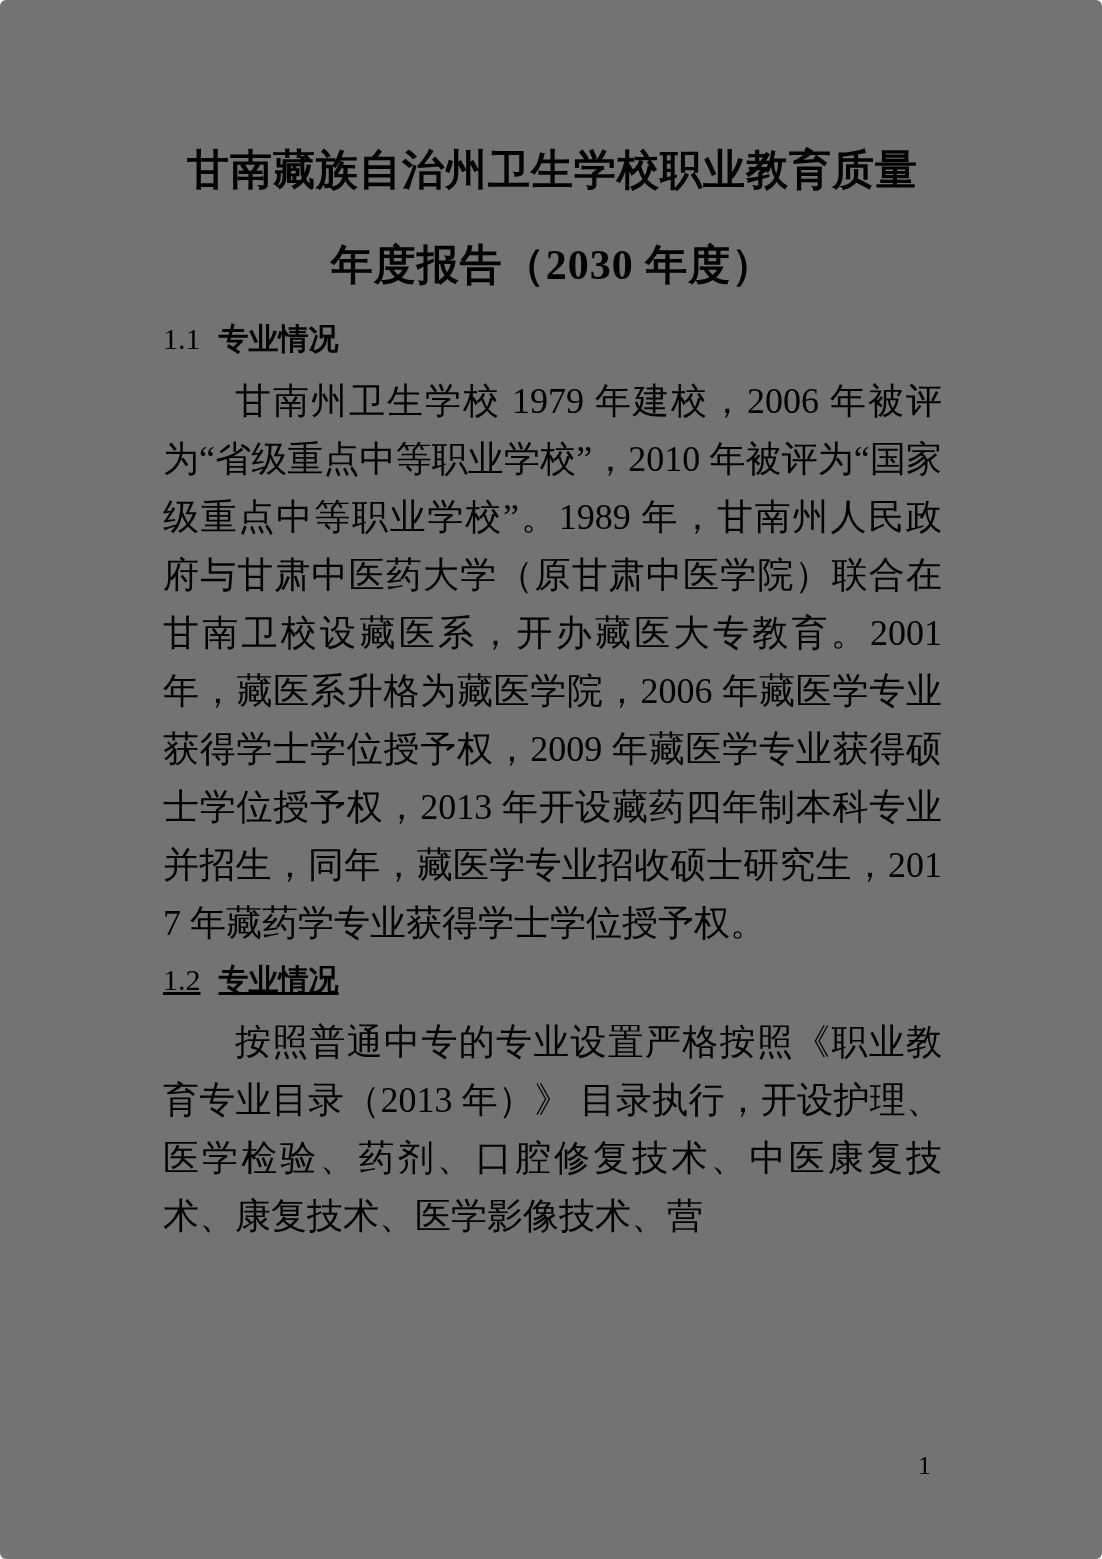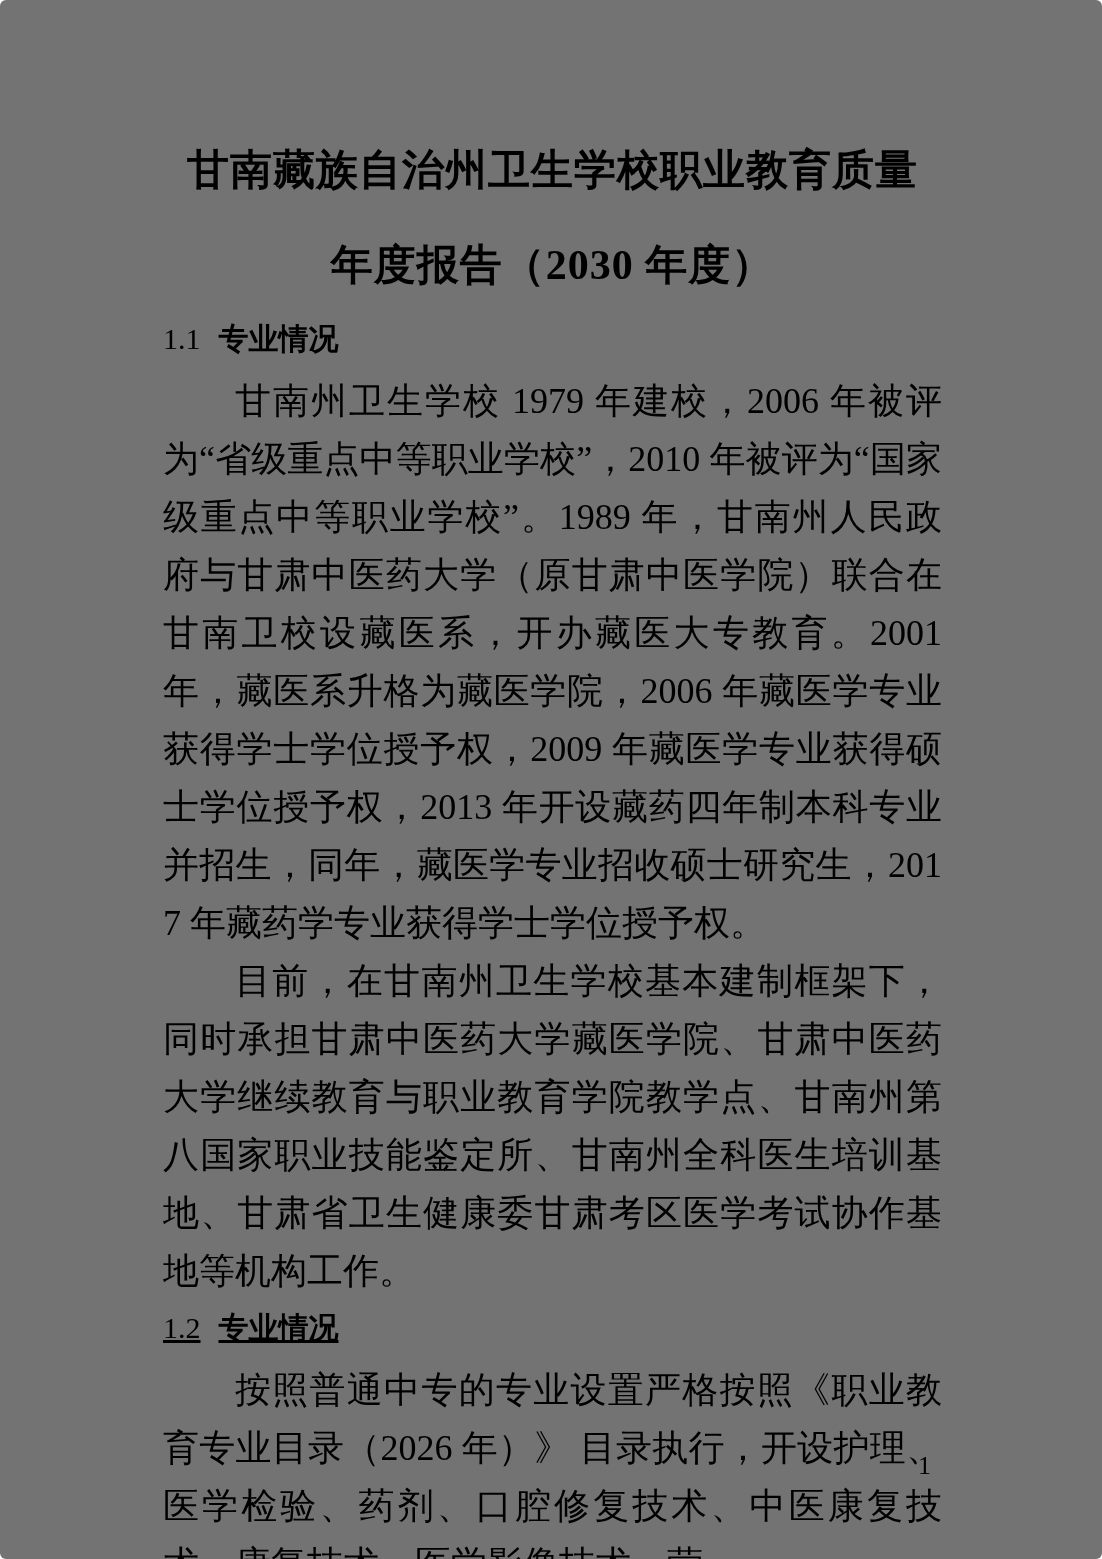--- a/index.html
+++ b/index.html
@@ -71,24 +71,23 @@
       <div class="title-line title-line-2">年度报告（2030 年度）</div>
     </div>
 
 
     <div class="h2">
       <span class="h-num">1.1</span><span class="h-text">专业情况</span>
     </div>
 
     <p class="body-par">甘南州卫生学校 1979 年建校，2006 年被评为“省级重点中等职业学校”，2010 年被评为“国家级重点中等职业学校”。1989 年，甘南州人民政府与甘肃中医药大学（原甘肃中医学院）联合在甘南卫校设藏医系，开办藏医大专教育。2001 年，藏医系升格为藏医学院，2006 年藏医学专业获得学士学位授予权，2009 年藏医学专业获得硕士学位授予权，2013 年开设藏药四年制本科专业并招生，同年，藏医学专业招收硕士研究生，2017 年藏药学专业获得学士学位授予权。</p>
 
-    <p class="body-par">目前，在甘南州卫生学校基本建制框架下，同时承担甘肃中医药大学藏医学院、甘肃中医药大学继续教育与职业教育学院教学点、甘南州第八国家职业技能鉴定所、甘南州全科医生培训基地、甘肃省卫生健康委甘肃考区医学考试协作基地等机构工作。</p>
 
     <div class="h2 h2-second">
       <span class="h-num">1.2</span><span class="h-text">专业情况</span>
     </div>
 
-    <p class="body-par">按照普通中专的专业设置严格按照《职业教育专业目录（2026 年）》 目录执行，开设护理、医学检验、药剂、口腔修复技术、中医康复技术、康复技术、医学影像技术、营</p>
+    <p class="body-par">按照普通中专的专业设置严格按照《职业教育专业目录（2013 年）》 目录执行，开设护理、医学检验、药剂、口腔修复技术、中医康复技术、康复技术、医学影像技术、营</p>
 
   </div>
 
   <div class="page-number">1</div>
 </div>
 
 </body></html>

